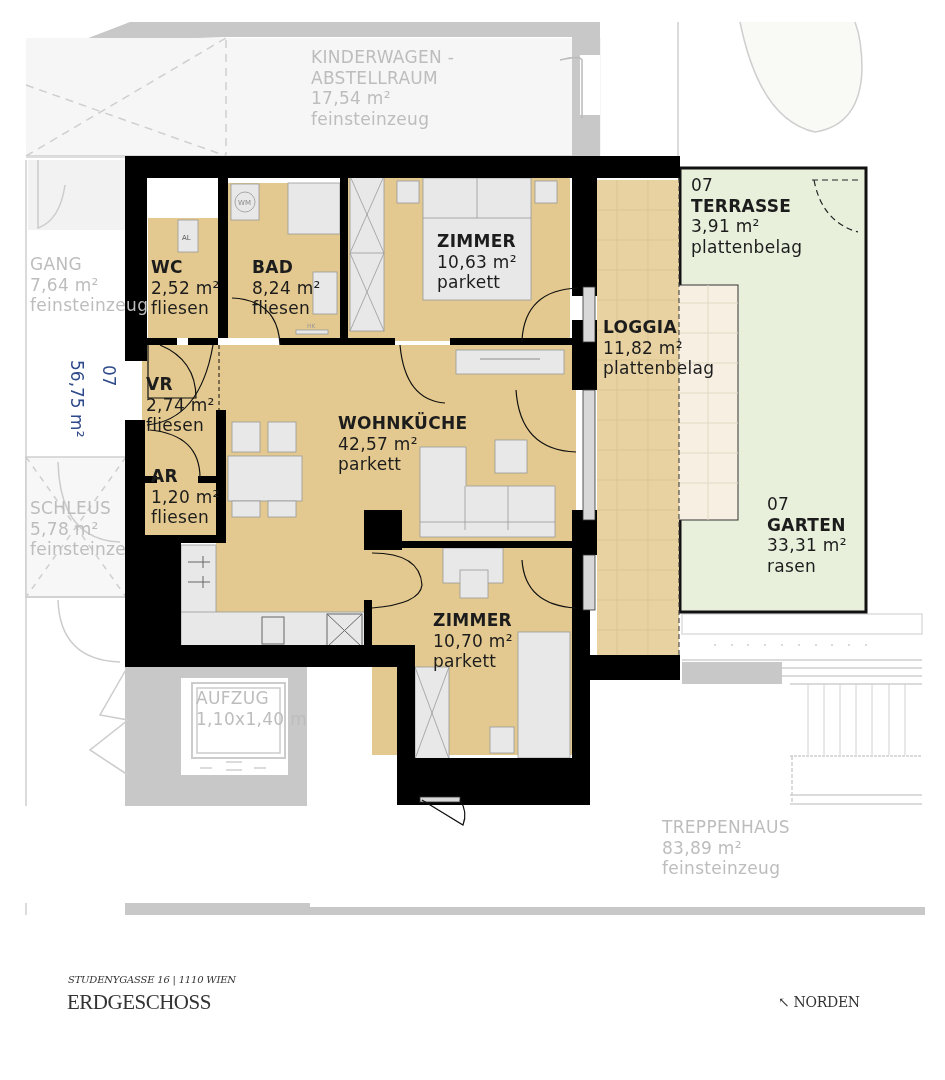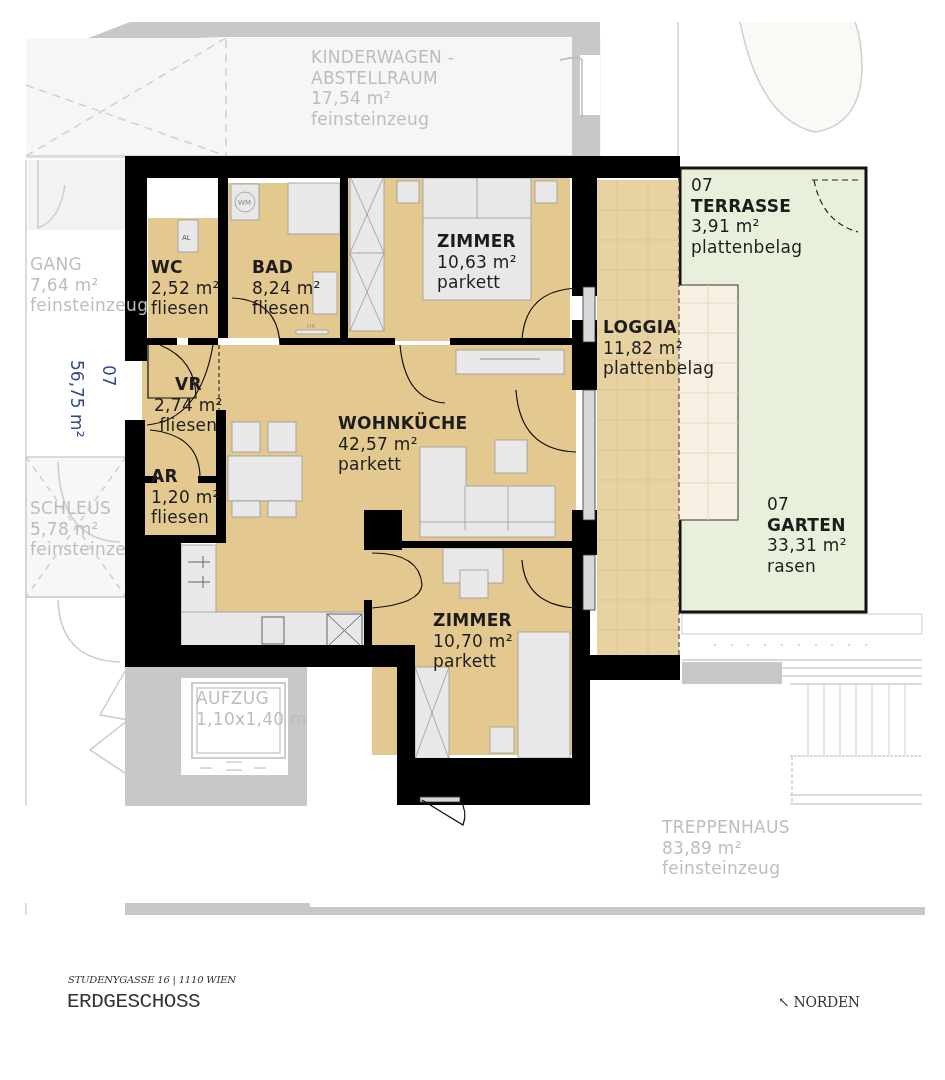--- a/index.html
+++ b/index.html
@@ -6,21 +6,21 @@
   body { width:945px; height:1080px; position:relative; overflow:hidden; font-family:"DejaVu Sans", sans-serif; }
   svg.plan { position:absolute; left:0; top:0; }
   .lbl { position:absolute; line-height:1.22; white-space:nowrap; font-size:17px; letter-spacing:0.3px; }
   .lbl .name { font-weight:bold; display:block; }
   .lbl span { display:block; }
   .dark { color:#1c1c1c; }
   .gray { color:#bdbdbd; }
   .gray .name { font-weight:normal; }
   .blue { color:#2f4a8a; font-size:17px; }
   .footer-addr { position:absolute; left:68px; top:974px; font-family:"DejaVu Serif", serif; font-style:italic; font-size:10px; color:#333; letter-spacing:-0.2px; }
-  .footer-title { position:absolute; left:67px; top:990px; font-family:Liberation Mono, monospace; font-size:21px; color:#333; letter-spacing:-0.5px; }
+  .footer-title { position:absolute; left:67px; top:990px; font-family:Liberation Serif, serif; font-size:21px; color:#333; letter-spacing:-0.5px; }
   .footer-north { position:absolute; left:778px; top:994px; font-family:"DejaVu Serif", serif; font-size:14px; color:#333; letter-spacing:-0.3px; }
   .rot { position:absolute; transform:rotate(90deg); transform-origin:left top; white-space:nowrap; }
 </style>
 </head>
 <body>
 
 <svg class="plan" width="945" height="960" viewBox="0 0 945 960">
 
   <g fill="none" stroke="#cfcfcf" stroke-width="1.5">
 
@@ -300,21 +300,21 @@
 <div class="lbl dark" style="left:252px;top:257px;">
   <span class="name">BAD</span>
   <span>8,24 m²</span>
   <span>fliesen</span>
 </div>
 <div class="lbl dark" style="left:437px;top:231px;">
   <span class="name">ZIMMER</span>
   <span>10,63 m²</span>
   <span>parkett</span>
 </div>
-<div class="lbl dark" style="left:154px;top:374px;text-align:center;">
+<div class="lbl dark" style="left:146px;top:374px;">
   <span class="name">VR</span>
   <span>2,74 m²</span>
   <span>fliesen</span>
 </div>
 <div class="lbl dark" style="left:151px;top:466px;">
   <span class="name">AR</span>
   <span>1,20 m²</span>
   <span>fliesen</span>
 </div>
 <div class="lbl dark" style="left:338px;top:413px;">

